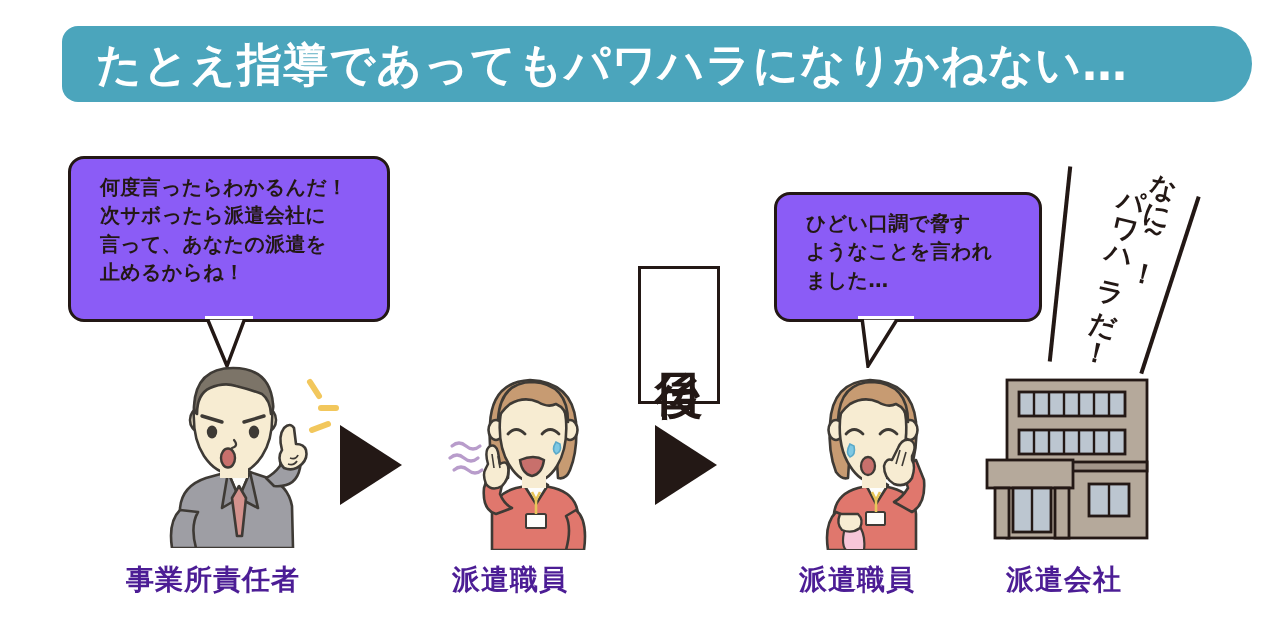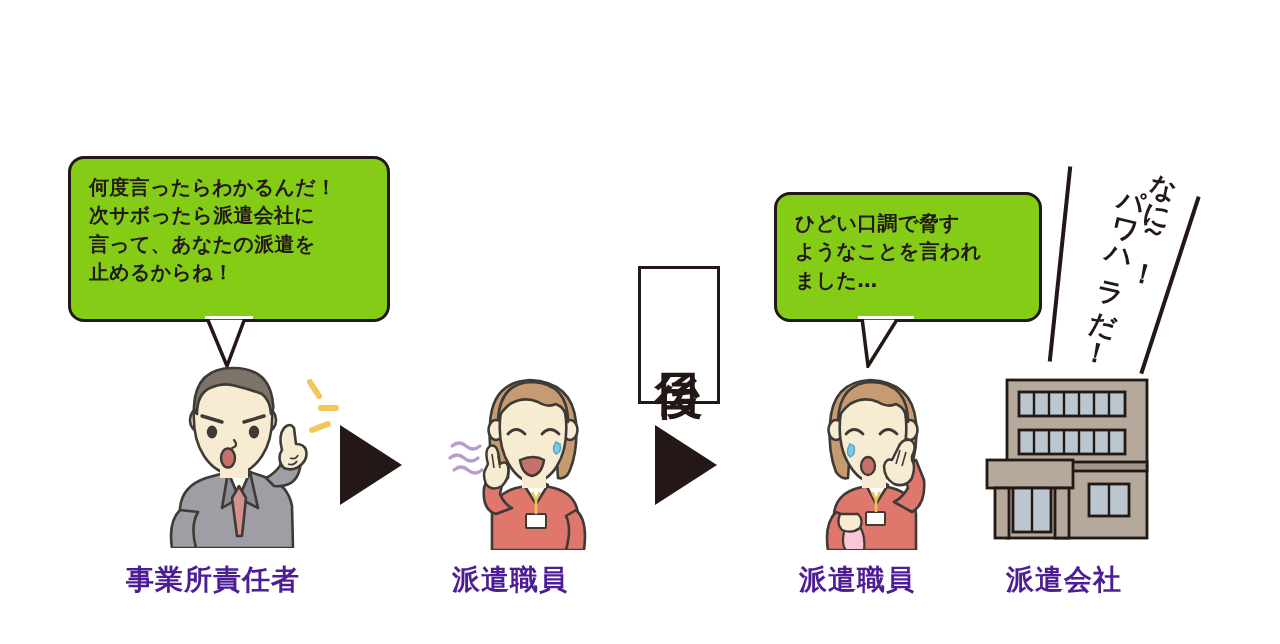--- a/index.html
+++ b/index.html
@@ -39,24 +39,25 @@
     font-weight: 700;
     letter-spacing: 1px;
     line-height: 1;
     white-space: nowrap;
     font-family: "DejaVu Sans", "Liberation Sans", sans-serif;
   }
 
   
   .bubble {
     position: absolute;
-    background: #84cc16;
+    background: #8b5cf6;
     border: 3.5px solid #231815;
     border-radius: 16px;
     box-sizing: border-box;
+    padding-left: 11px;
   }
   .bubble-text {
     font-size: 20px;
     line-height: 1.42;
     color: #231815;
     font-weight: 600;
     white-space: pre-line;
     padding: 14px 16px 10px 18px;
     letter-spacing: 0.3px;
   }
@@ -197,20 +198,23 @@
   #fig-manager  { left: 150px; top: 358px; width: 190px; height: 190px; }
   #fig-worker-1 { left: 448px; top: 368px; width: 165px; height: 182px; }
   #fig-worker-2 { left: 788px; top: 368px; width: 165px; height: 182px; }
   #fig-building { left: 985px; top: 378px; width: 168px; height: 164px; }
 </style>
 </head>
 <body>
 
 <div id="stage">
 
+  <div class="header-banner">
+    <div class="header-title">たとえ指導であってもパワハラになりかねない…</div>
+  </div>
 
   <div class="bubble" id="bubble-1">
     <div class="bubble-text">何度言ったらわかるんだ！
 次サボったら派遣会社に
 言って、あなたの派遣を
 止めるからね！</div>
   </div>
   <svg class="tail-1" viewBox="0 0 48 52">
     <path d="M2 2 L22 50 L40 2 Z" fill="#ffffff" stroke="#231815" stroke-width="3.5" stroke-linejoin="miter"></path>
     <rect x="0" y="0" width="48" height="3" fill="#ffffff"></rect>

